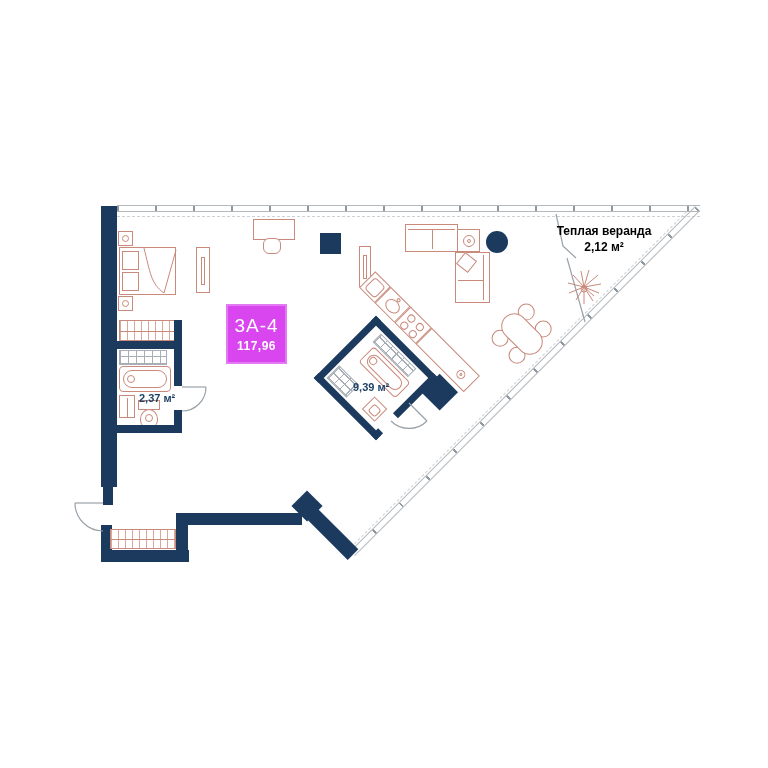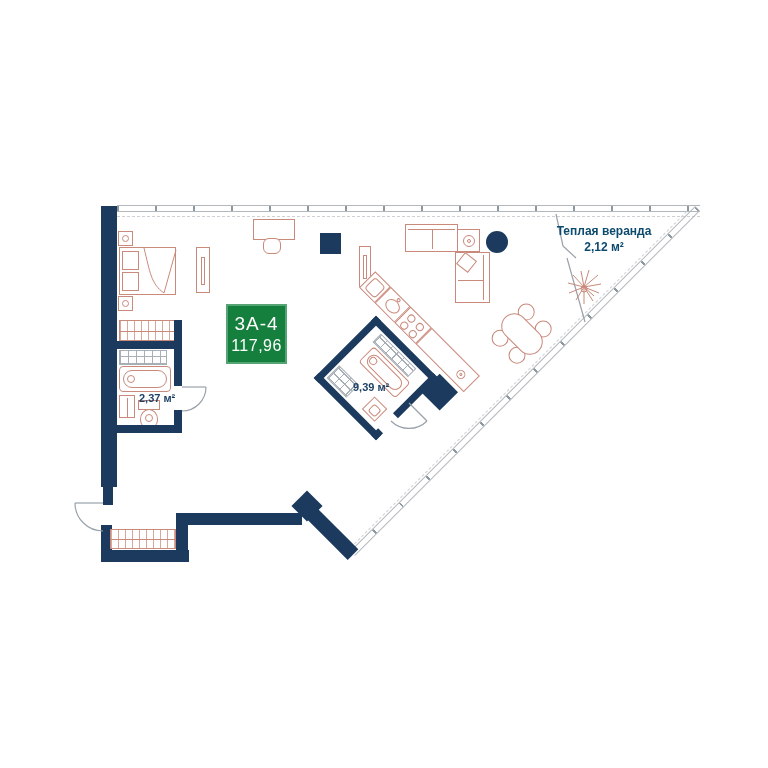--- a/index.html
+++ b/index.html
@@ -22,25 +22,25 @@
   .hatch:after{content:"";position:absolute;left:0;right:0;top:50%;border-top:1px solid #c9897b;}
   .grid{position:absolute;border:1px solid #a7aeb5;box-sizing:border-box;background:
     repeating-linear-gradient(0deg,#a7aeb5 0 1px,transparent 1px 7px),
     repeating-linear-gradient(90deg,#a7aeb5 0 1px,transparent 1px 8px);background-color:#fff;}
   .tub{position:absolute;border:1px solid #c9897b;border-radius:4px;background:#fff;box-sizing:border-box;}
   .tub .tin{position:absolute;inset:3px;border:1px solid #c9897b;border-radius:10px;}
   .tub .drain{position:absolute;width:6px;height:6px;border:1px solid #c9897b;border-radius:50%;top:50%;margin-top:-4px;}
   .cc{position:absolute;border:1px solid #c9897b;border-radius:50%;box-sizing:border-box;background:#fff;}
   
   .lbl{position:absolute;color:#1d4166;font-weight:700;white-space:nowrap;}
-  .lbl-block{position:absolute;color:#0c4a6e;font-weight:700;text-align:center;line-height:1.3;}
-  .badge{position:absolute;background:#15803d;box-shadow:inset 0 0 0 2px rgba(255,255,255,.28);
+  .lbl-block{position:absolute;color:#000000;font-weight:700;text-align:center;line-height:1.3;}
+  .badge{position:absolute;background:#d946ef;box-shadow:inset 0 0 0 2px rgba(255,255,255,.28);
          color:#fff;text-align:center;display:flex;flex-direction:column;justify-content:center;gap:2px;}
   .badge .b1{font-size:19px;font-weight:400;letter-spacing:1px;}
-  .badge .b2{font-size:16px;font-weight:400;letter-spacing:.5px;}
+  .badge .b2{font-size:12px;font-weight:700;letter-spacing:.5px;}
   svg.overlay{position:absolute;left:0;top:0;pointer-events:none;}
   
   .room2{position:absolute;left:332px;top:334px;width:88px;height:88px;transform:rotate(45deg);}
   .room2 .w2{position:absolute;background:#1b3a5e;}
   
   .sofa .line-h{position:absolute;left:2px;right:2px;top:4px;border-top:1px solid #c9897b;}
   .sofa .mid-v{position:absolute;top:4px;bottom:2px;left:50%;border-left:1px solid #c9897b;}
   .sofa2 .line-v{position:absolute;top:2px;bottom:2px;right:5px;border-right:1px solid #c9897b;}
   .sofa2 .mid-h{position:absolute;left:2px;right:6px;top:55%;border-top:1px solid #c9897b;}
   .pillow{position:absolute;width:13px;height:13px;border:1px solid #c9897b;background:#fff;transform:rotate(38deg);}

